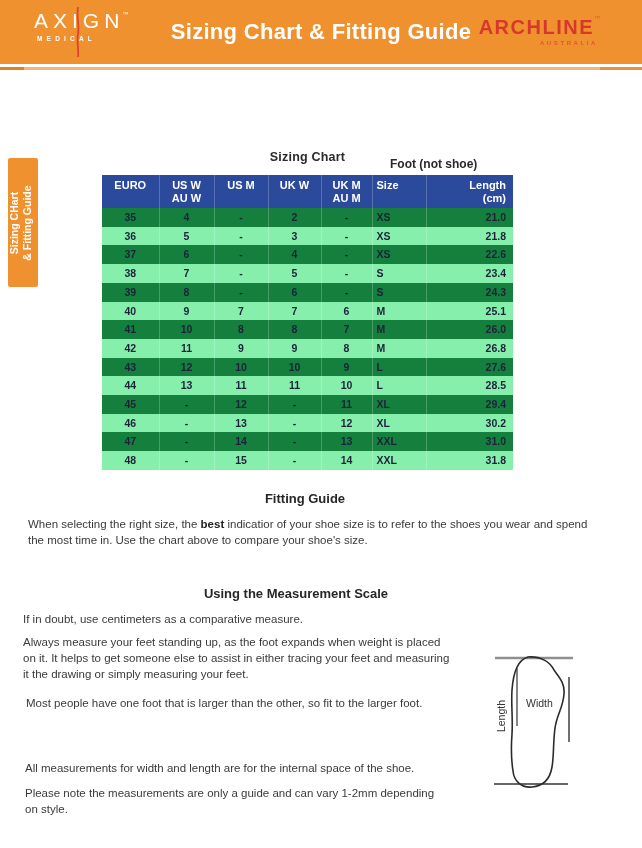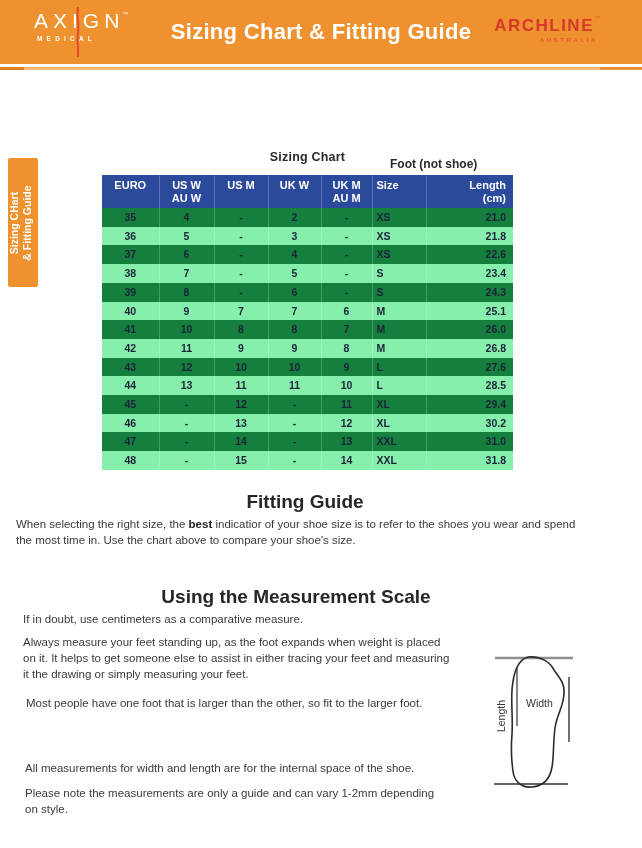--- a/index.html
+++ b/index.html
@@ -10,21 +10,21 @@
   
   .topbar { position:absolute; left:0; top:0; width:642px; height:64px; background:#F0912F; }
   .brand-left { position:absolute; left:34px; top:9px; width:110px; color:#ffffff; }
   .axign-name { font-size:21px; font-weight:400; letter-spacing:5px; color:#ffffff; }
   .axign-tm { font-size:6px; vertical-align:top; position:relative; top:2px; left:-2px; }
   .axign-sub { font-size:6.5px; font-weight:bold; letter-spacing:4.2px; margin-top:2px; margin-left:3px; color:#ffffff; }
   .axign-line { position:absolute; left:41px; top:-2px; }
   .title-wrap { position:absolute; left:140px; top:0; width:362px; height:64px; display:flex; align-items:center; justify-content:center; }
   .page-title { color:#ffffff; font-size:22px; font-weight:bold; letter-spacing:0.3px; white-space:nowrap; }
   .brand-right { position:absolute; right:42px; top:16px; text-align:right; }
-  .arch-name { font-size:17px; font-weight:bold; letter-spacing:1.5px; color:#D6392C; }
+  .arch-name { font-size:20px; font-weight:bold; letter-spacing:1.5px; color:#D6392C; }
   .arch-tm { font-size:6px; color:#E2552B; vertical-align:top; position:relative; top:-1px; }
   .arch-sub { font-size:6px; font-weight:bold; letter-spacing:2.6px; color:#E2552B; margin-top:1px; margin-right:2px; }
   .rule { position:absolute; left:0; top:67px; width:642px; height:3px;
           background:linear-gradient(to right,#E2821E 0,#E2821E 24px,#F4B575 24px,#F4B575 600px,#E8913A 600px,#E8913A 642px); }
 
   
   .side-tab { position:absolute; left:8px; top:158px; width:30px; height:129px; background:#F0912F; border-radius:2px; }
   .side-tab-inner { position:absolute; width:129px; height:30px; left:50%; top:50%;
                     transform:translate(-50%,-50%) rotate(-90deg); text-align:center;
                     color:#ffffff; font-weight:bold; font-size:10.5px; line-height:13px; white-space:pre-line; }
@@ -39,26 +39,26 @@
   table.sizing th { color:#ffffff; font-size:11px; font-weight:bold; vertical-align:top; padding-top:4px;
                     text-align:center; line-height:13px; }
   table.sizing th + th, table.sizing td + td { border-left:1px solid rgba(255,255,255,0.22); }
   table.sizing td { height:18.7px; text-align:center; font-size:10.5px; font-weight:bold; color:#1B2239; line-height:18.7px; }
   table.sizing tr.row-blue { background:#15803d; }
   table.sizing tr.row-peri { background:#86efac; }
   table.sizing th:nth-child(6), table.sizing td:nth-child(6) { text-align:left; padding-left:4px; }
   table.sizing th:nth-child(7), table.sizing td:nth-child(7) { text-align:right; padding-right:7px; }
 
   
-  .sec-heading { position:absolute; font-size:19px; font-weight:bold; color:#262626; text-align:center; }
+  .sec-heading { position:absolute; font-size:13px; font-weight:bold; color:#262626; text-align:center; }
   .h-fitting { left:0; top:491px; width:610px; }
   .h-measure { left:0; top:586px; width:592px; }
   .p { position:absolute; font-size:11.5px; line-height:16px; color:#3A3A3A; white-space:pre-line; }
   .p b { color:#222222; }
-  .fg-p1 { left:16px; top:516px; width:592px; }
+  .fg-p1 { left:28px; top:516px; width:592px; }
   .fg-p2 { left:19px; top:559px; width:592px; }
   .ms-p1 { left:23px; top:611px; width:470px; }
   .ms-p2 { left:23px; top:634px; width:478px; }
   .ms-p3 { left:26px; top:695px; width:470px; }
   .ms-p4 { left:25px; top:760px; width:460px; }
   .ms-p5 { left:25px; top:785px; width:470px; }
 
   
   .foot-diagram { position:absolute; left:486px; top:650px; width:160px; height:145px; }
   .diag-label { font-family:"Liberation Sans", sans-serif; font-size:10.5px; fill:#333333; }

